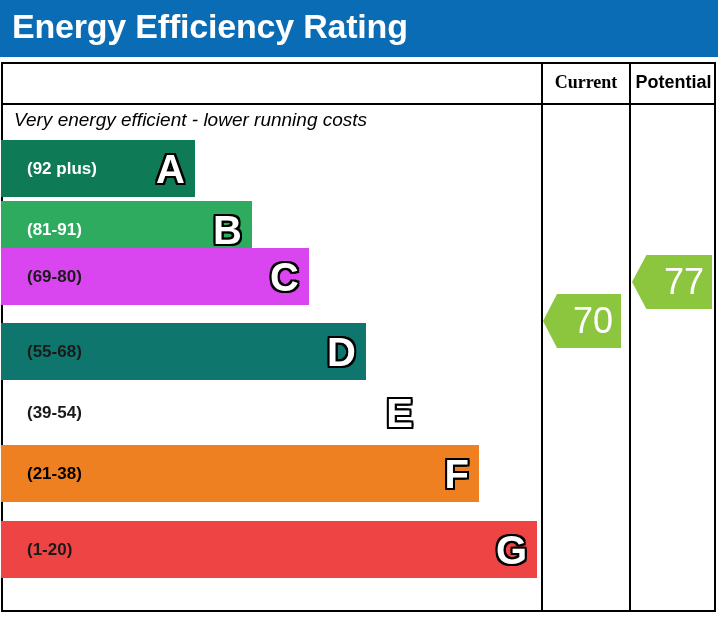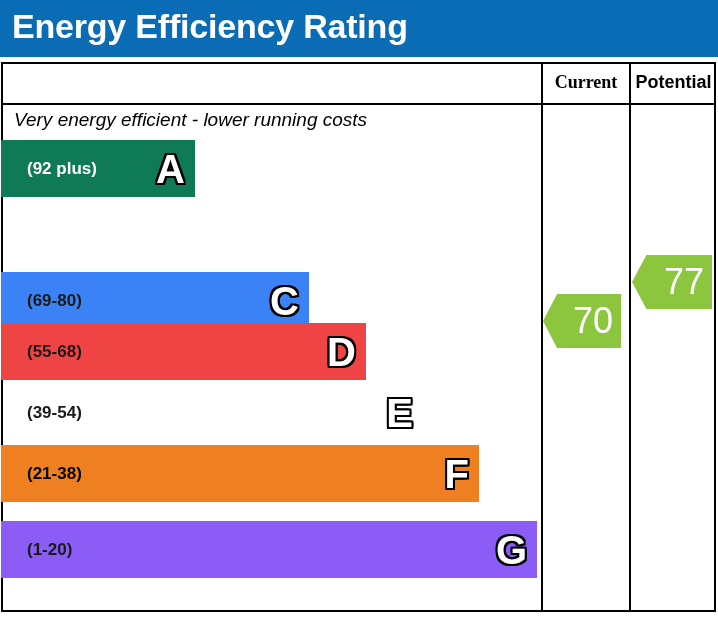--- a/index.html
+++ b/index.html
@@ -165,37 +165,41 @@
 
   <div class="col-head col-head-current">Current</div>
   <div class="col-head col-head-potential">Potential</div>
 
   <div class="caption caption-top">Very energy efficient - lower running costs</div>
 
   <div class="band" style="top: 140px; height: 57px; width: 194px; background: rgb(15, 122, 86);">
     <span class="band-range" style="color: rgb(255, 255, 255);">(92 plus)</span>
     <span class="band-letter">A</span>
   </div>
-  <div class="band" style="top: 272px; height: 57px; width: 308px; background: #3b82f6; text-align: center;">
+  <div class="band" style="top: 201px; height: 57px; width: 251px; background: rgb(46, 171, 94);">
+    <span class="band-range" style="color: rgb(255, 255, 255);">(81-91)</span>
+    <span class="band-letter">B</span>
+  </div>
+  <div class="band" style="top: 248px; height: 57px; width: 308px; background: #d946ef; text-align: center;">
     <span class="band-range" style="color: rgb(26, 26, 26);">(69-80)</span>
     <span class="band-letter">C</span>
   </div>
-  <div class="band" style="top: 323px; height: 57px; width: 365px; background: #ef4444;">
+  <div class="band" style="top: 323px; height: 57px; width: 365px; background: #0f766e;">
     <span class="band-range" style="color: rgb(26, 26, 26);">(55-68)</span>
     <span class="band-letter">D</span>
   </div>
   <div class="band" style="top: 384px; height: 57px; width: 422px;">
     <span class="band-range" style="color: rgb(26, 26, 26);">(39-54)</span>
     <span class="band-letter">E</span>
   </div>
   <div class="band" style="top: 445px; height: 57px; width: 478px; background: rgb(239, 128, 34);">
     <span class="band-range" style="color: #000000;">(21-38)</span>
     <span class="band-letter">F</span>
   </div>
-  <div class="band" style="top: 521px; height: 57px; width: 536px; background: #8b5cf6;">
+  <div class="band" style="top: 521px; height: 57px; width: 536px; background: #ef4444;">
     <span class="band-range" style="color: rgb(26, 26, 26);">(1-20)</span>
     <span class="band-letter">G</span>
   </div>
 
   <div class="pointer" style="left: 543px; top: 294px; width: 78px; height: 54px; background: rgb(140, 198, 63);">
     <span class="pointer-value">70</span>
   </div>
   <div class="pointer" style="left: 632px; top: 255px; width: 80px; height: 54px; background: rgb(140, 198, 63);">
     <span class="pointer-value">77</span>
   </div>

